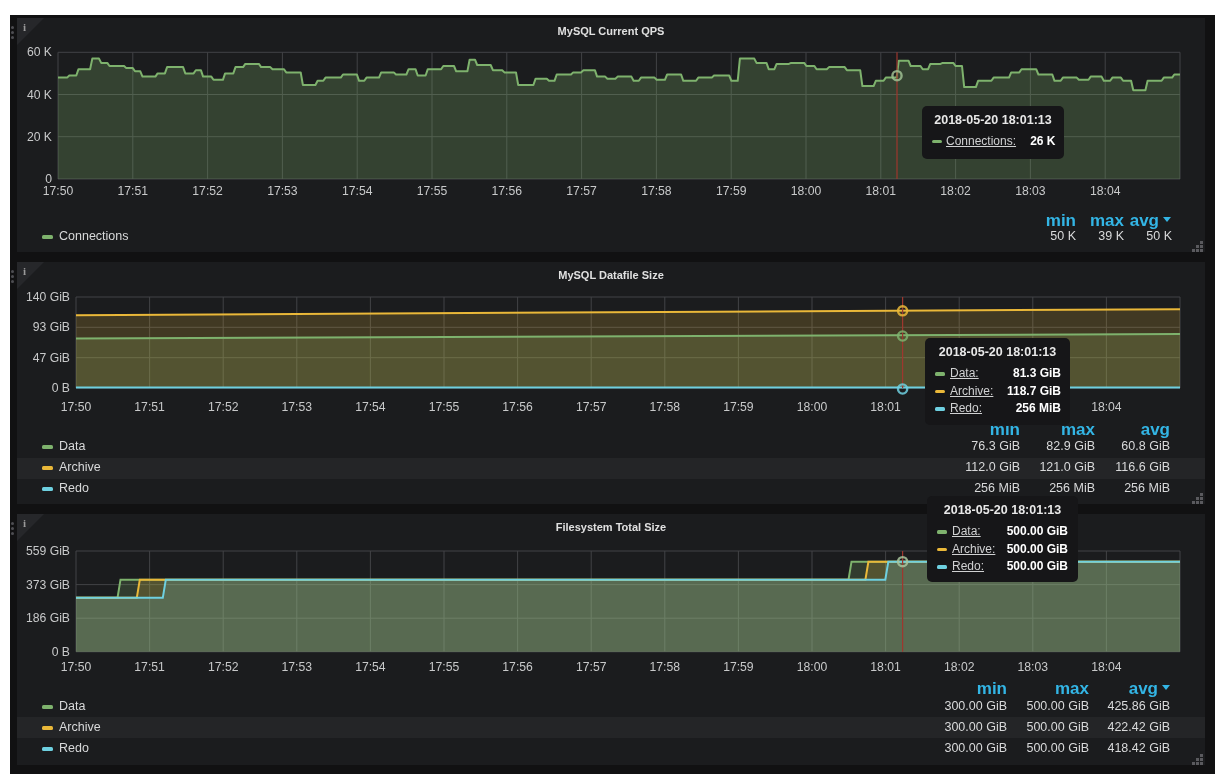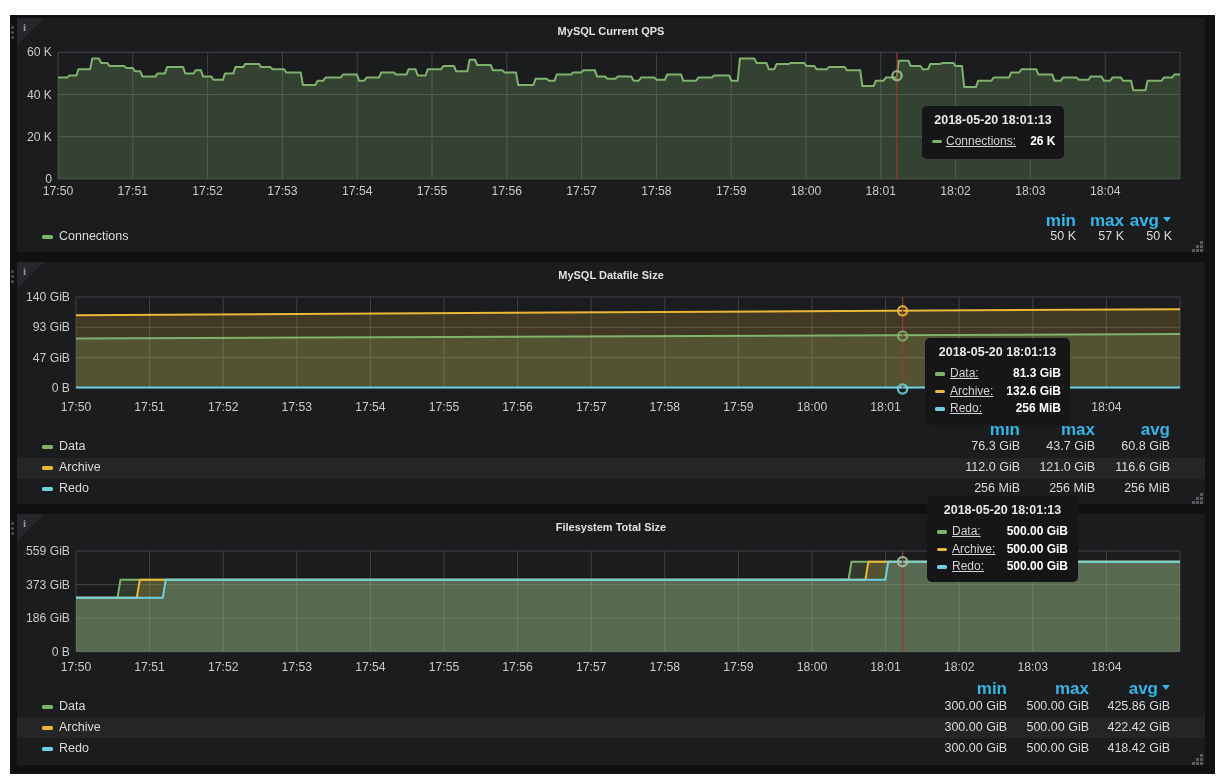--- a/index.html
+++ b/index.html
@@ -186,40 +186,40 @@
     <text x="1032.8" y="670.5" text-anchor="middle" font-size="12.2" fill="#c8c9ca">18:03</text>
     <text x="1106.4" y="670.5" text-anchor="middle" font-size="12.2" fill="#c8c9ca">18:04</text>
   </svg>
 <div class="lswatch" style="left:42px;top:234.5px;background:#7eb26d;"></div>
 <div class="ltext" style="left:59px;top:228.5px;">Connections</div>
 <div class="lhead" style="right:148px;top:211px;">min</div>
 <div class="lhead" style="right:100px;top:211px;">max</div>
 <div class="lhead" style="right:65px;top:211px;">avg</div>
 <div class="caret" style="right:53px;top:217px;"></div>
 <div class="lval" style="right:148px;top:228.5px;">50 K</div>
-<div class="lval" style="right:100px;top:228.5px;">57 K</div>
+<div class="lval" style="right:100px;top:228.5px;">39 K</div>
 <div class="lval" style="right:52px;top:228.5px;">50 K</div>
 <div class="hdot" style="left:1200px;top:249px;"></div>
 <div class="hdot" style="left:1196px;top:249px;"></div>
 <div class="hdot" style="left:1192px;top:249px;"></div>
 <div class="hdot" style="left:1200px;top:245px;"></div>
 <div class="hdot" style="left:1196px;top:245px;"></div>
 <div class="hdot" style="left:1200px;top:241px;"></div>
 <div class="stripe" style="left:17px;top:458px;width:1188px;height:21px;"></div>
 <div class="lswatch" style="left:42px;top:445px;background:#7eb26d;"></div>
 <div class="ltext" style="left:59px;top:439px;">Data</div>
 <div class="lswatch" style="left:42px;top:466px;background:#eab839;"></div>
 <div class="ltext" style="left:59px;top:460px;">Archive</div>
 <div class="lswatch" style="left:42px;top:487px;background:#6ed0e0;"></div>
 <div class="ltext" style="left:59px;top:481px;">Redo</div>
 <div class="lhead" style="right:204px;top:420px;">min</div>
 <div class="lhead" style="right:129px;top:420px;">max</div>
 <div class="lhead" style="right:54px;top:420px;">avg</div>
 <div class="lval" style="right:204px;top:439px;">76.3 GiB</div>
-<div class="lval" style="right:129px;top:439px;">43.7 GiB</div>
+<div class="lval" style="right:129px;top:439px;">82.9 GiB</div>
 <div class="lval" style="right:54px;top:439px;">60.8 GiB</div>
 <div class="lval" style="right:204px;top:460px;">112.0 GiB</div>
 <div class="lval" style="right:129px;top:460px;">121.0 GiB</div>
 <div class="lval" style="right:54px;top:460px;">116.6 GiB</div>
 <div class="lval" style="right:204px;top:481px;">256 MiB</div>
 <div class="lval" style="right:129px;top:481px;">256 MiB</div>
 <div class="lval" style="right:54px;top:481px;">256 MiB</div>
 <div class="hdot" style="left:1200px;top:501px;"></div>
 <div class="hdot" style="left:1196px;top:501px;"></div>
 <div class="hdot" style="left:1192px;top:501px;"></div>
@@ -258,21 +258,21 @@
     <div class="trow-nm" style="left:24px;top:27.69999999999999px;">Connections:</div>
     <div class="trow-vl" style="right:8.5px;top:27.69999999999999px;">26 K</div>
   </div>
 <div class="tooltip" style="left:925px;top:338px;width:145px;height:87px;">
     <div class="ttitle" style="top:7px;">2018-05-20 18:01:13</div>
     <div class="trow-sw" style="left:10px;top:34px;background:#7eb26d;"></div>
     <div class="trow-nm" style="left:25px;top:28px;">Data:</div>
     <div class="trow-vl" style="right:9px;top:28px;">81.3 GiB</div>
     <div class="trow-sw" style="left:10px;top:51.5px;background:#eab839;"></div>
     <div class="trow-nm" style="left:25px;top:45.5px;">Archive:</div>
-    <div class="trow-vl" style="right:9px;top:45.5px;">132.6 GiB</div>
+    <div class="trow-vl" style="right:9px;top:45.5px;">118.7 GiB</div>
     <div class="trow-sw" style="left:10px;top:69px;background:#6ed0e0;"></div>
     <div class="trow-nm" style="left:25px;top:63px;">Redo:</div>
     <div class="trow-vl" style="right:9px;top:63px;">256 MiB</div>
   </div>
 <div class="tooltip" style="left:927px;top:496px;width:151px;height:86px;">
     <div class="ttitle" style="top:7px;">2018-05-20 18:01:13</div>
     <div class="trow-sw" style="left:10px;top:34px;background:#7eb26d;"></div>
     <div class="trow-nm" style="left:25px;top:28px;">Data:</div>
     <div class="trow-vl" style="right:10px;top:28px;">500.00 GiB</div>
     <div class="trow-sw" style="left:10px;top:51.5px;background:#eab839;"></div>

